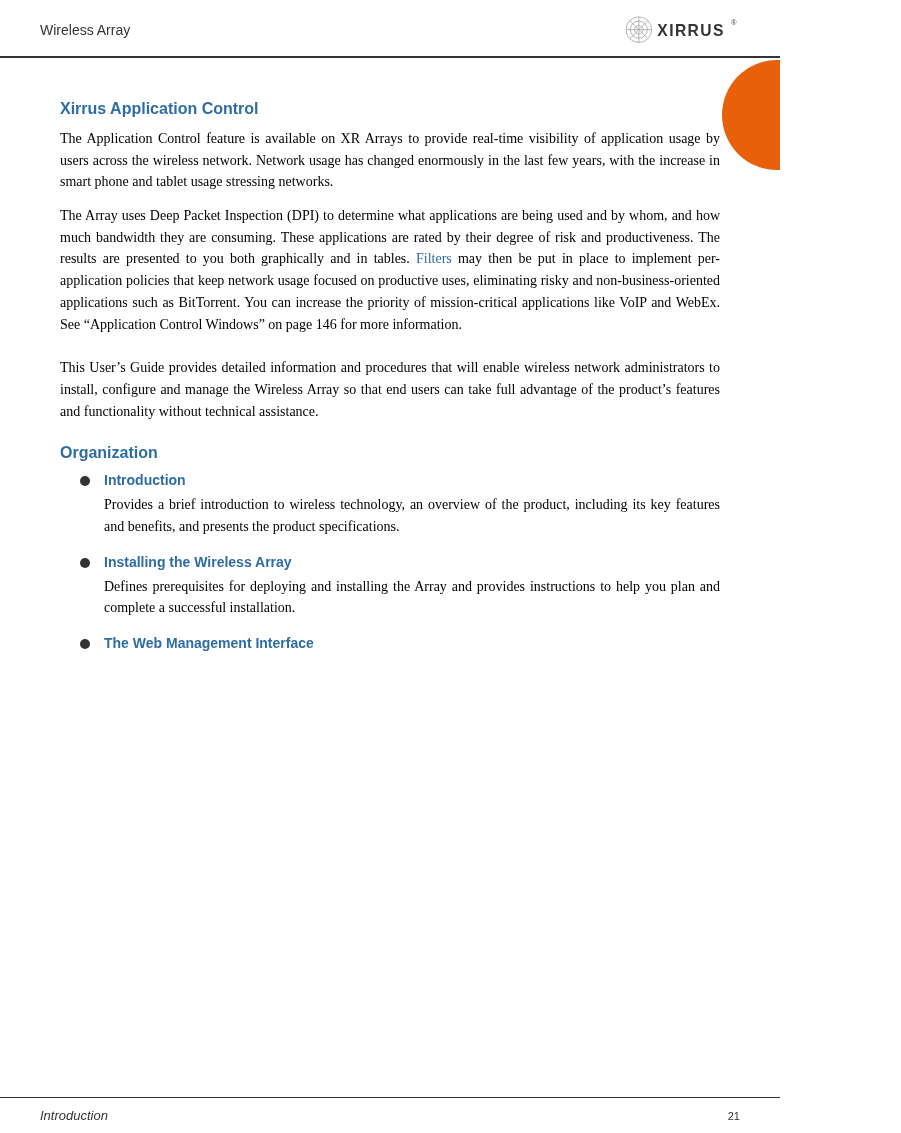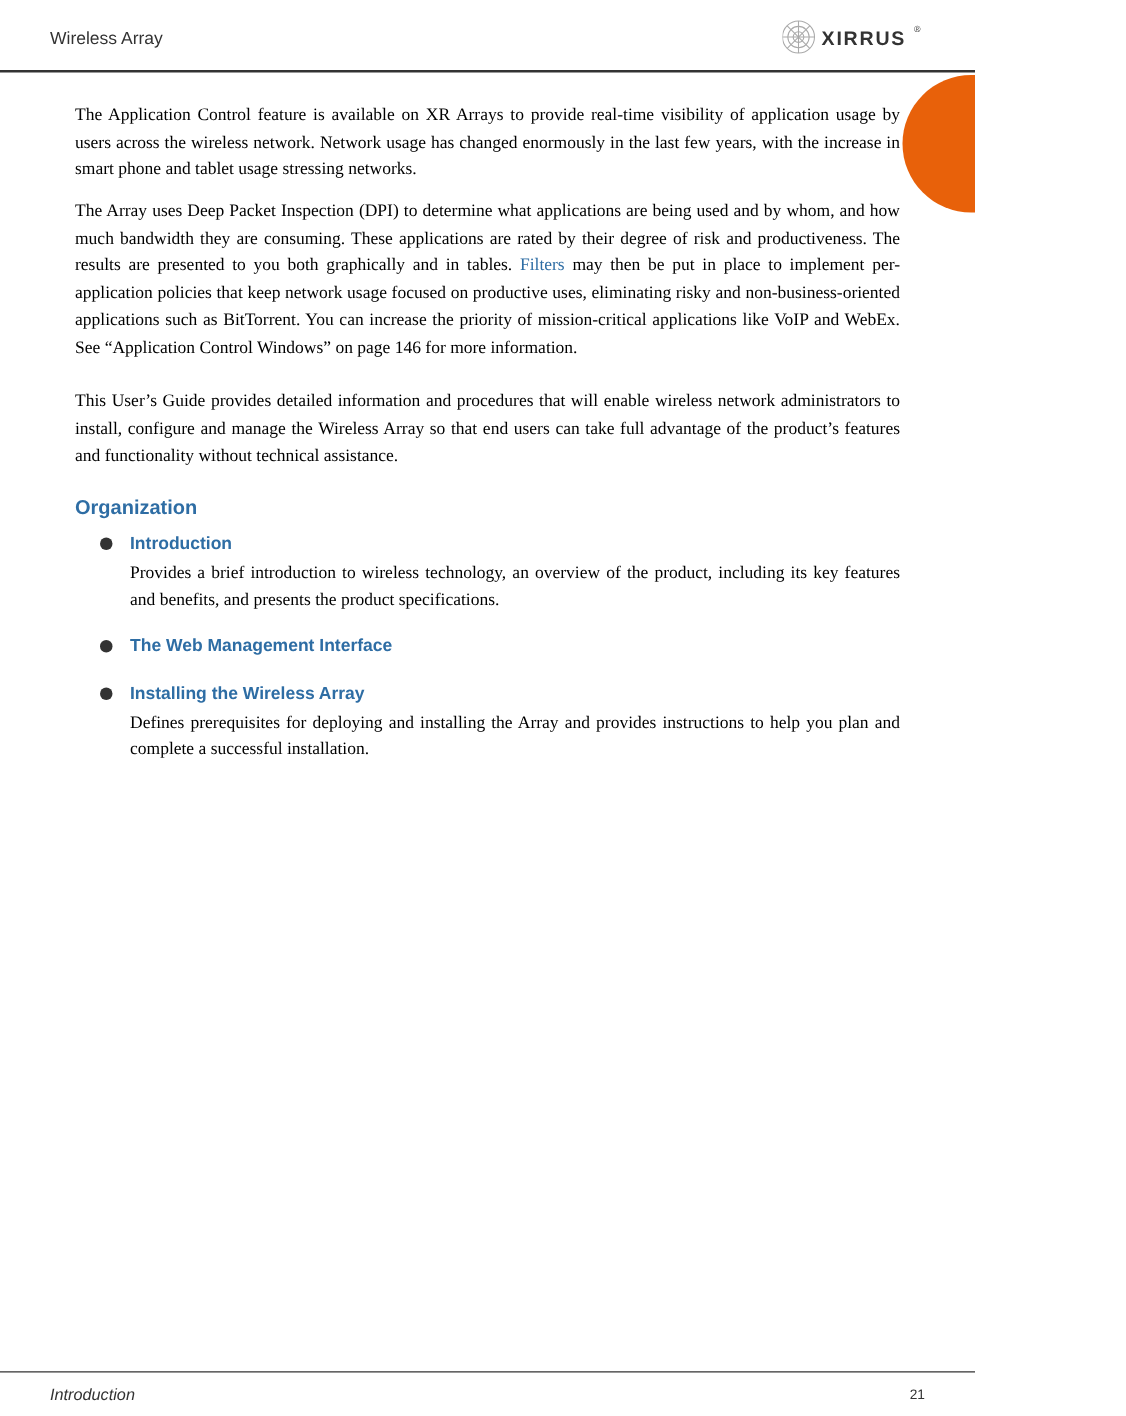--- a/index.html
+++ b/index.html
@@ -185,20 +185,21 @@
         <text x="148" y="16" font-family="Arial, sans-serif" font-size="10" fill="#333">®</text>
       </svg>
     </div>
   </div>
 
   <div class="orange-circle"></div>
 
   <div class="content">
 
     <div>
+      <div class="section-title">Xirrus Application Control</div>
       <p class="body-text">The Application Control feature is available on XR Arrays to provide real-time visibility of application usage by users across the wireless network. Network usage has changed enormously in the last few years, with the increase in smart phone and tablet usage stressing networks.</p>
       <p class="body-text">
         <span>The Array uses Deep Packet Inspection (DPI) to determine what applications are being used and by whom, and how much bandwidth they are consuming. These applications are rated by their degree of risk and productiveness. The results are presented to you both graphically and in tables. </span><a class="link-text">Filters</a><span> may then be put in place to implement per-application policies that keep network usage focused on productive uses, eliminating risky and non-business-oriented applications such as BitTorrent. You can increase the priority of mission-critical applications like VoIP and WebEx. See “Application Control Windows” on page&nbsp;146 for more information.</span>
       </p>
     </div>
 
     <div class="section-gap">
       <p class="body-text">This User’s Guide provides detailed information and procedures that will enable wireless network administrators to install, configure and manage the Wireless Array so that end users can take full advantage of the product’s features and functionality without technical assistance.</p>
     </div>
 
@@ -211,31 +212,31 @@
           <div class="bullet-dot"></div>
           <div class="bullet-content">
             <div class="bullet-title">Introduction</div>
             <div class="bullet-desc">Provides a brief introduction to wireless technology, an overview of the product, including its key features and benefits, and presents the product specifications.</div>
           </div>
         </li>
 
         <li>
           <div class="bullet-dot"></div>
           <div class="bullet-content">
-            <div class="bullet-title">The Web Management Interface</div>
-          </div>
-        </li>
-
-        <li>
-          <div class="bullet-dot"></div>
-          <div class="bullet-content">
             <div class="bullet-title">Installing the Wireless Array</div>
             <div class="bullet-desc">Defines prerequisites for deploying and installing the Array and provides instructions to help you plan and complete a successful installation.</div>
           </div>
         </li>
+
+        <li>
+          <div class="bullet-dot"></div>
+          <div class="bullet-content">
+            <div class="bullet-title">The Web Management Interface</div>
+          </div>
+        </li>
       </ul>
     </div>
 
   </div>
 
   <div class="footer">
     <span class="footer-left">Introduction</span>
     <span class="footer-right">21</span>
   </div>
 

